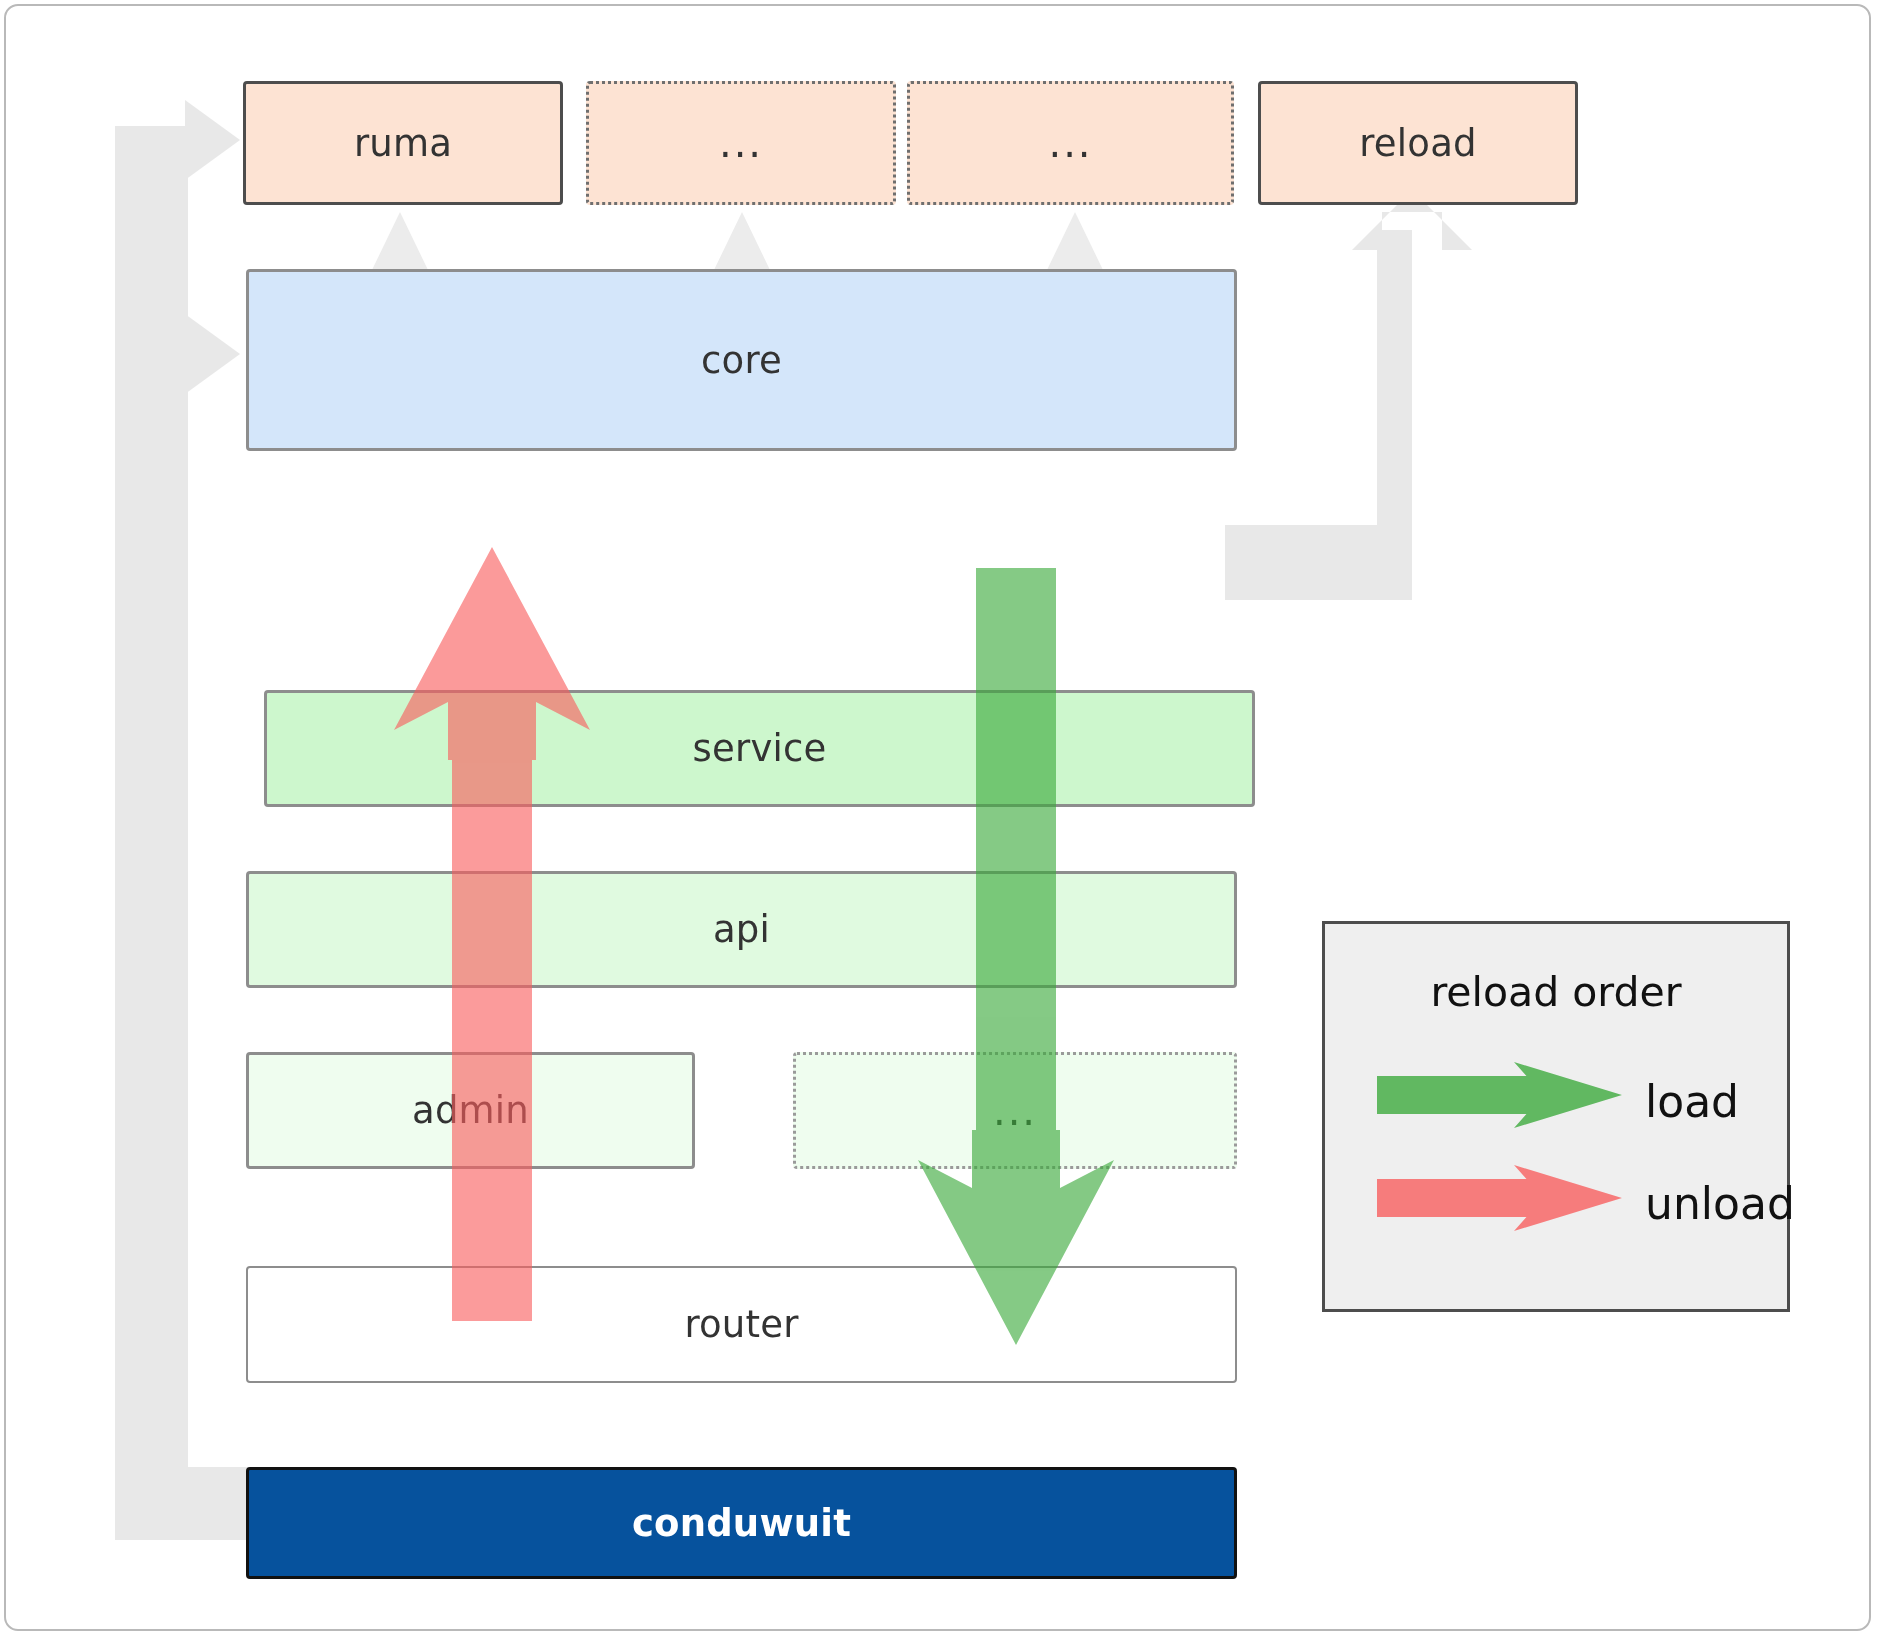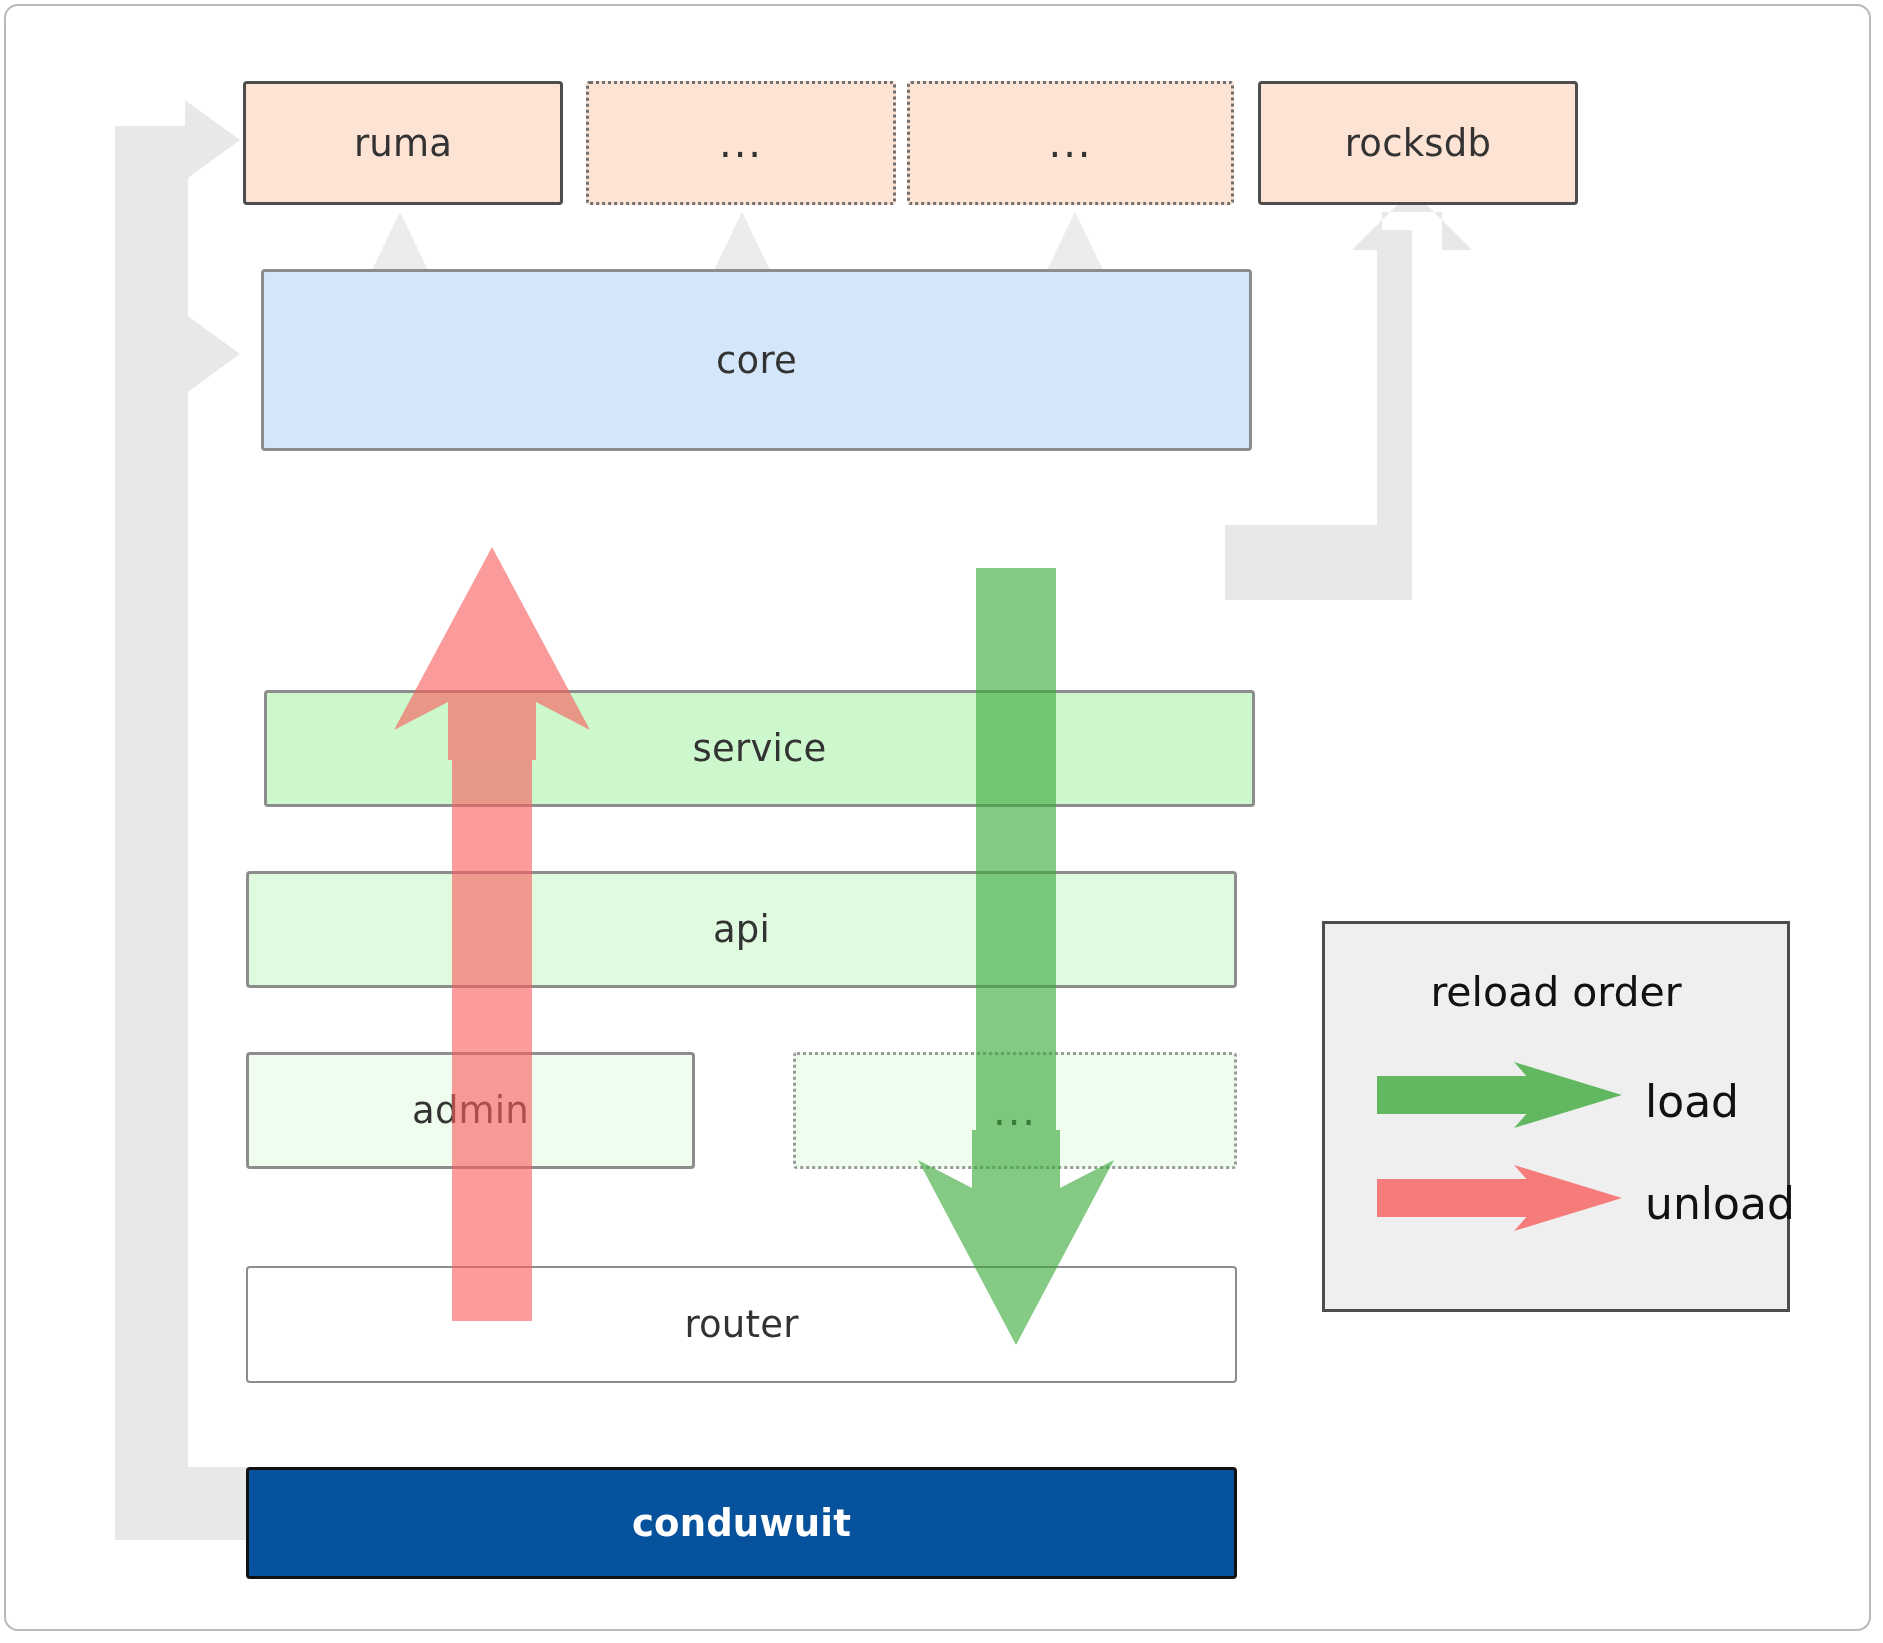--- a/index.html
+++ b/index.html
@@ -132,24 +132,24 @@
 
   <div class="node dotted peach" style="left:586px; top:81px; width:310px; height:124px;">
     <span class="ellipsis">...</span>
   </div>
 
   <div class="node dotted peach" style="left:907px; top:81px; width:327px; height:124px;">
     <span class="ellipsis">...</span>
   </div>
 
   <div class="node solid peach" style="left:1258px; top:81px; width:320px; height:124px;">
-    <span>rocksdb</span>
-  </div>
-
-  <div class="node gray blue" style="left:246px; top:269px; width:991px; height:182px;margin-left:15px;">
+    <span>reload</span>
+  </div>
+
+  <div class="node gray blue" style="left:246px; top:269px; width:991px; height:182px;">
     <span>core</span>
   </div>
 
 
   <div class="node gray green2" style="left:246px; top:690px; width:991px; height:117px;">
     <span>service</span>
   </div>
 
   <div class="node gray green3" style="left:246px; top:871px; width:991px; height:117px;">
     <span>api</span>

